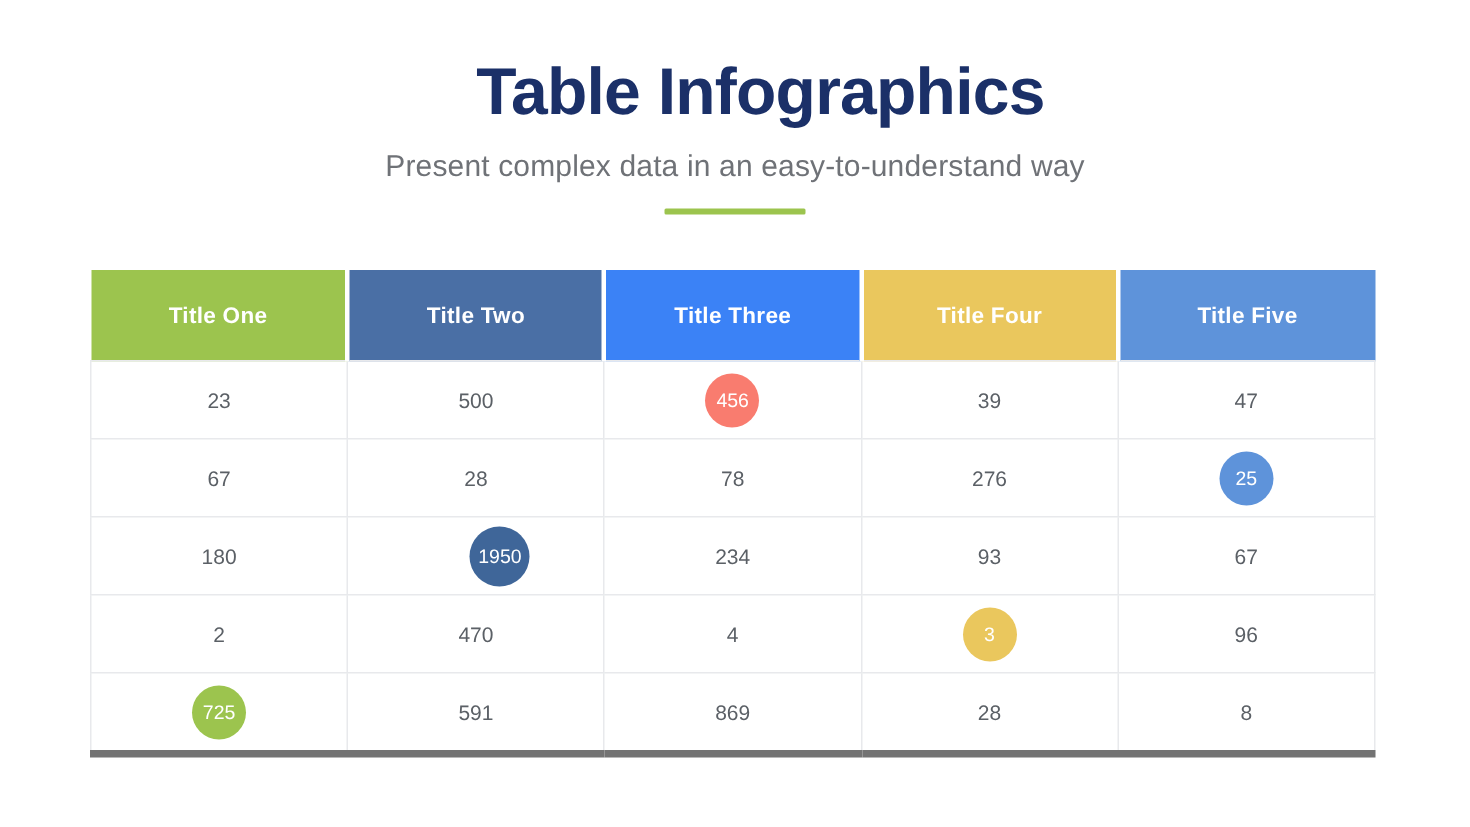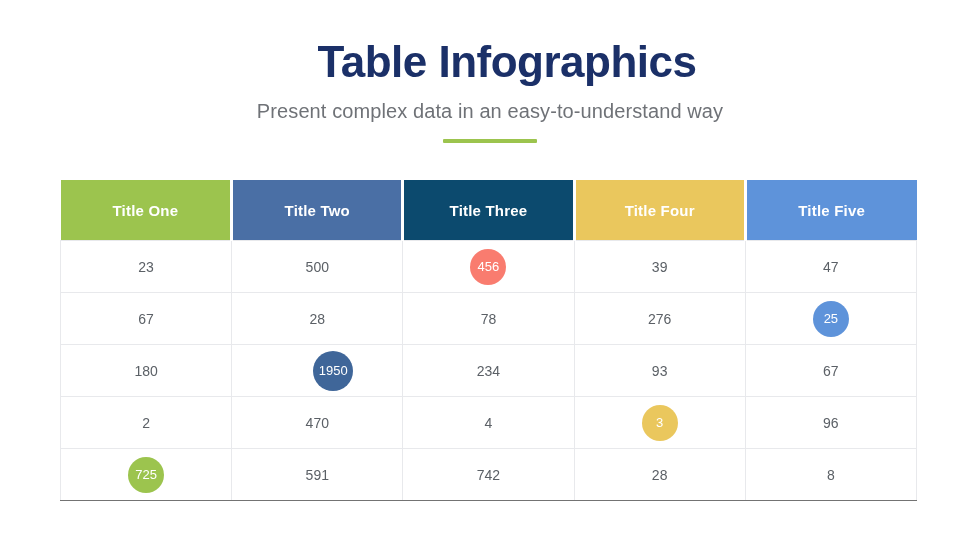--- a/index.html
+++ b/index.html
@@ -87,21 +87,21 @@
     font-size: 14px;
     color: #5b6066;
     border: 1px solid #e8e9ec;
     padding: 0;
     background: #ffffff;
   }
   table.infotable tbody tr td:first-child {
     border-left: 1px solid #e8e9ec;
   }
   table.infotable tbody tr:last-child td {
-    border-bottom: 1px solid #737373;
+    border-bottom: 5px solid #737373;
   }
 
   .cell-inner {
     display: flex;
     align-items: center;
     justify-content: center;
     height: 51px;
   }
   .bubble {
     display: inline-flex;
@@ -131,21 +131,21 @@
     <p class="subtitle">Present complex data in an easy-to-understand way</p>
     <div class="accent-rule"></div>
   </div>
 
   <div class="table-wrap">
     <table class="infotable">
       <thead>
         <tr id="header-row">
             <th style="background: rgb(156, 196, 78);">Title One</th>
             <th style="background: rgb(74, 111, 165);">Title Two</th>
-            <th style="background: #0c4a6e;">Title Three</th>
+            <th style="background: #3b82f6;">Title Three</th>
             <th style="background: rgb(234, 199, 93);">Title Four</th>
             <th style="background: rgb(94, 147, 218);">Title Five</th>
           </tr>
       </thead>
       <tbody id="table-body">
           <tr>
             <td>
               <div class="cell-inner">
                 <span>23</span>
               </div>
@@ -258,21 +258,21 @@
                 <span class="bubble" style="background: rgb(156, 196, 78);">725</span>
               </div>
             </td>
             <td>
               <div class="cell-inner">
                 <span>591</span>
               </div>
             </td>
             <td>
               <div class="cell-inner">
-                <span>742</span>
+                <span>869</span>
               </div>
             </td>
             <td>
               <div class="cell-inner">
                 <span>28</span>
               </div>
             </td>
             <td>
               <div class="cell-inner">
                 <span>8</span>

